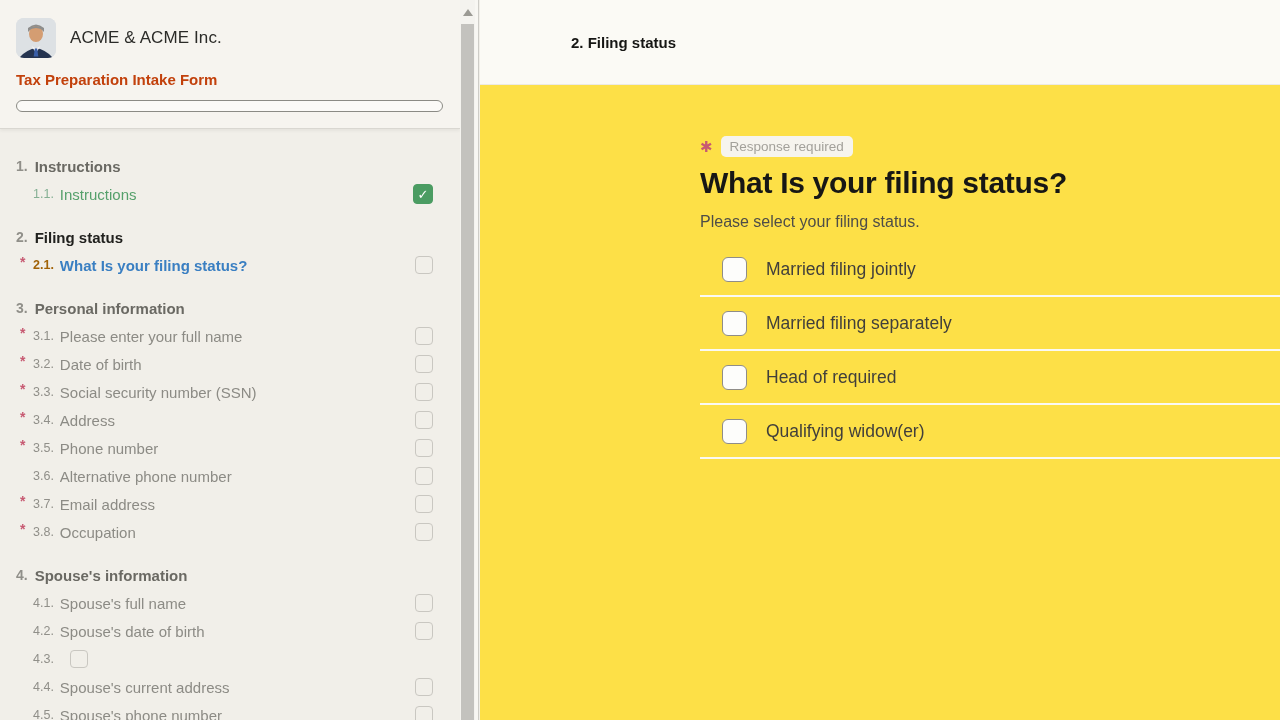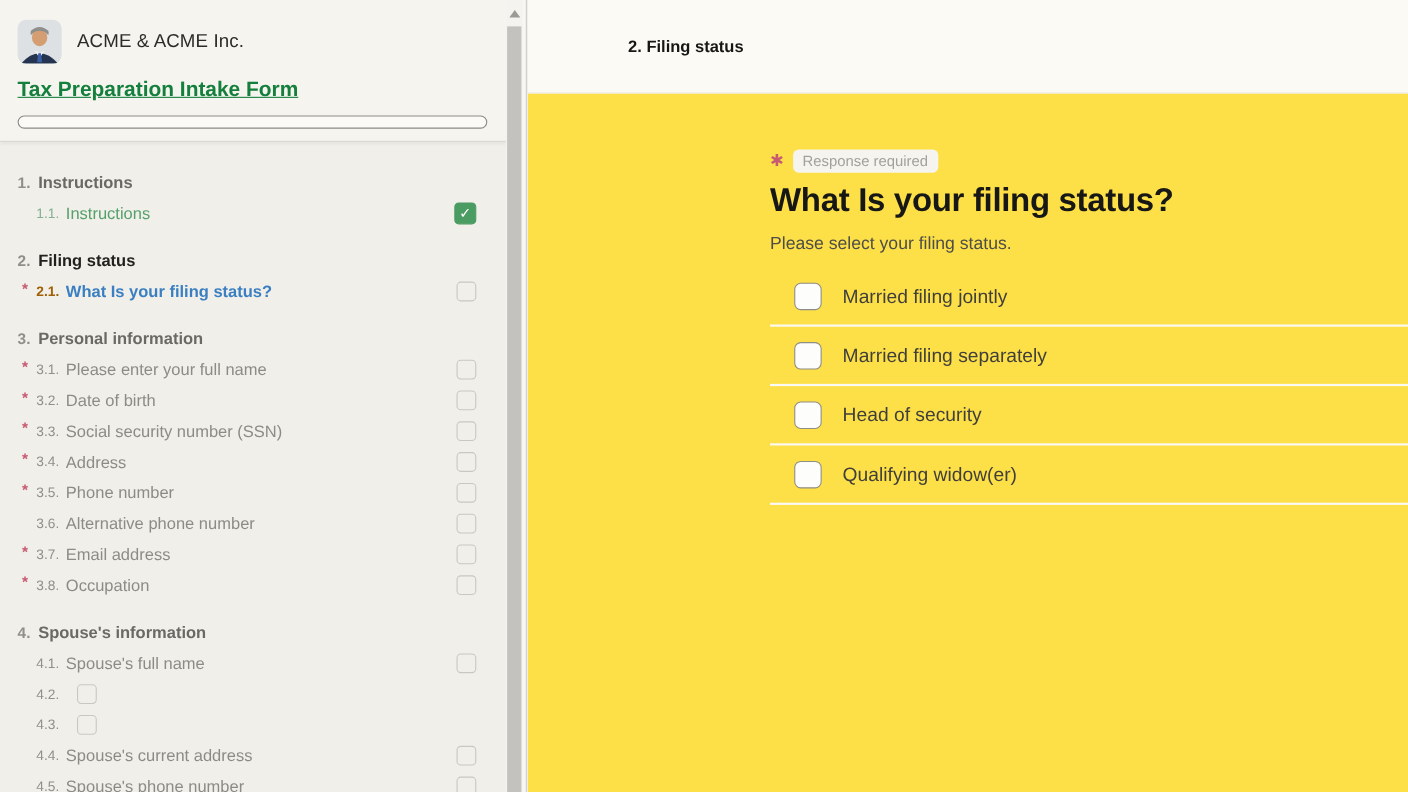--- a/index.html
+++ b/index.html
@@ -10,21 +10,21 @@
   
   .sidebar { position:absolute; left:0; top:0; width:460px; height:720px;
     background:#f1efe9; overflow:hidden; }
   .sidebar-header { height:129px; background:#f6f4ef; border-bottom:1px solid #d9d7d1;
     box-shadow:0 2px 3px rgba(0,0,0,0.05); padding:18px 16px 0 16px; }
   .brand-row { display:flex; align-items:center; gap:14px; margin-bottom:13px; }
   .avatar { width:40px; height:40px; border-radius:8px; overflow:hidden; flex:none;
     background:#dde1e4; }
   .avatar svg { display:block; width:40px; height:40px; }
   .company-name { font-size:17px; color:#2b2b28; letter-spacing:0.1px; }
-  .form-title { font-size:19px; font-weight:700; color:#15803d; margin-bottom:12px;text-decoration:underline; }
+  .form-title { font-size:15px; font-weight:700; color:#c2410c; margin-bottom:12px; }
   .progress-track { height:12px; width:427px; border:1px solid #8b8b85; border-radius:7px;
     background:#fbfaf7; overflow:hidden; }
   .progress-fill { height:100%; width:0%; background:#4b9c62; }
 
   
   .toc { padding-top:23px; }
   .toc-section { margin-bottom:15px; }
   .toc-section-header { height:28px; display:flex; align-items:center;
     padding-left:16px; gap:7px; }
   .sec-num { font-size:14px; font-weight:600; color:#908f89; }
@@ -194,20 +194,21 @@
           <span class="sec-num">4.</span>
           <span class="sec-title">Spouse's information</span>
         </div>
         <div class="toc-item">
           <span class="item-num">4.1.</span>
           <span class="item-title">Spouse's full name</span>
           <span class="toc-checkbox"></span>
         </div>
         <div class="toc-item">
           <span class="item-num">4.2.</span>
+          <span class="item-title">Spouse's date of birth</span>
           <span class="toc-checkbox"></span>
         </div>
         <div class="toc-item">
           <span class="item-num">4.3.</span>
           <span class="toc-checkbox"></span>
         </div>
         <div class="toc-item">
           <span class="item-num">4.4.</span>
           <span class="item-title">Spouse's current address</span>
           <span class="toc-checkbox"></span>
@@ -245,21 +246,21 @@
         <div class="option-row">
           <span class="opt-checkbox"></span>
           <span class="opt-label">Married filing jointly</span>
         </div>
         <div class="option-row">
           <span class="opt-checkbox"></span>
           <span class="opt-label">Married filing separately</span>
         </div>
         <div class="option-row">
           <span class="opt-checkbox"></span>
-          <span class="opt-label">Head of security</span>
+          <span class="opt-label">Head of required</span>
         </div>
         <div class="option-row">
           <span class="opt-checkbox"></span>
           <span class="opt-label">Qualifying widow(er)</span>
         </div>
       </div>
     </div>
   </main>
 
 </div>

